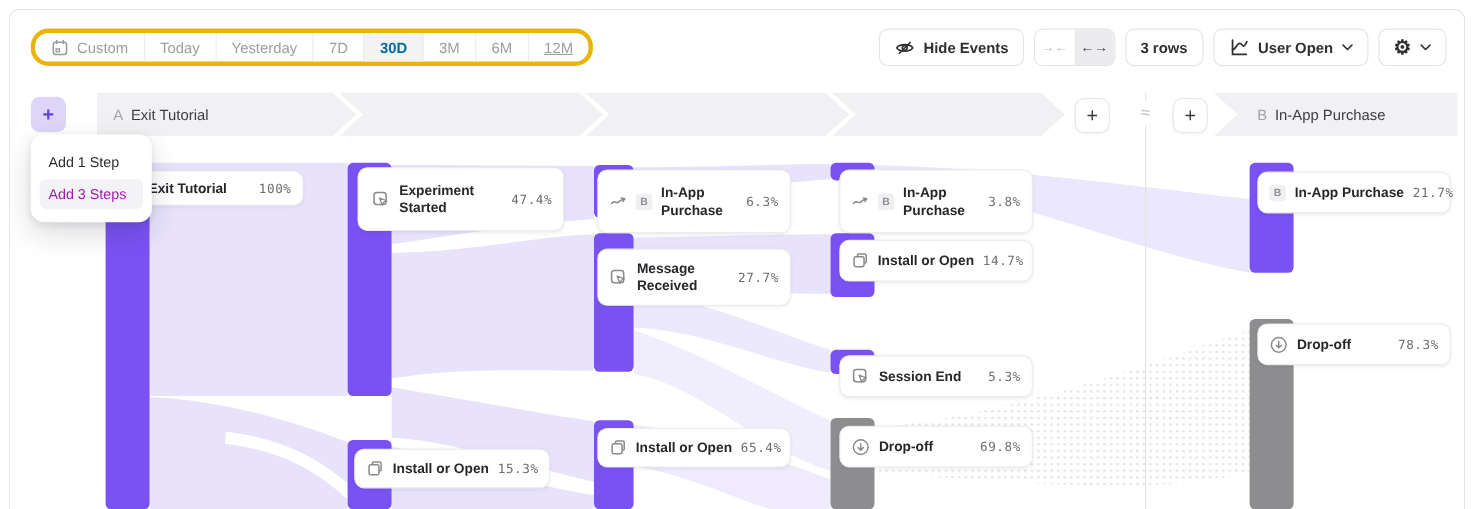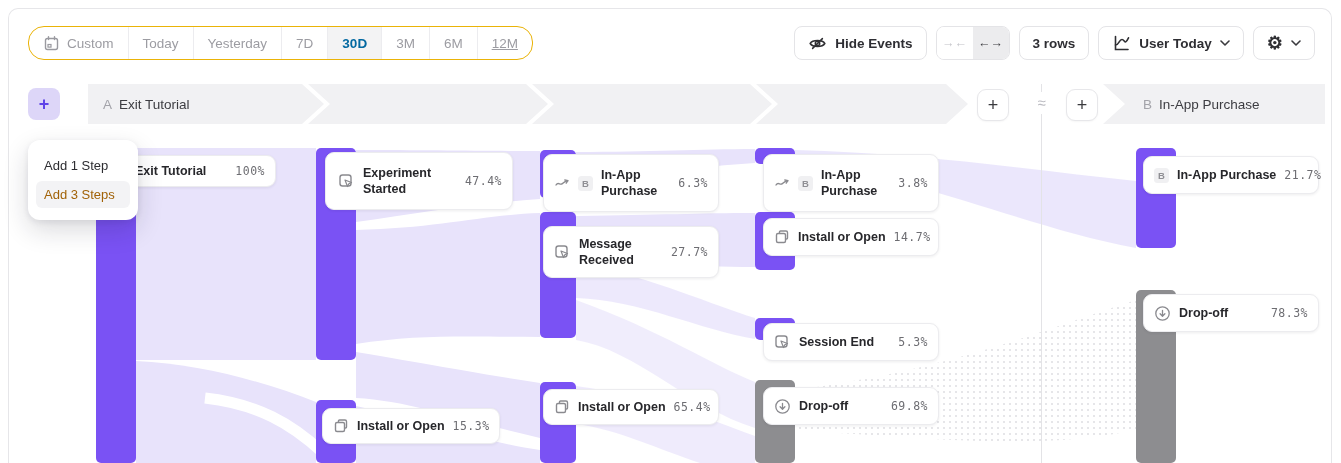--- a/index.html
+++ b/index.html
@@ -5,21 +5,21 @@
   * { margin:0; padding:0; box-sizing:border-box; }
   html,body { width:1341px; height:463px; background:#fff; overflow:hidden;
     font-family:"Liberation Sans", sans-serif; }
 
   
   .panel { position:absolute; left:8px; top:8px; width:1324px; height:455px;
     border:1px solid #e6e6e9; border-bottom:none; border-radius:10px 10px 0 0; background:#fff; }
 
   
   .datepicker { position:absolute; left:28px; top:26px; height:34px; display:flex;
-    border:1px solid #eab308; border-radius:16px; overflow:hidden; background:#fff; z-index:6; }
+    border:4px solid #eab308; border-radius:16px; overflow:hidden; background:#fff; z-index:6; }
   .dp-cell { display:flex; align-items:center; gap:7px; padding:0 14px; font-size:13.5px;
     color:#9c9ca2; border-right:1px solid #ececef; cursor:pointer; white-space:nowrap; }
   .dp-cell:last-child { border-right:none;text-decoration:underline; }
   .dp-cell.active { background:#f3f3f4; color:#0369a1; font-weight:700; }
 
   .tb-right { position:absolute; right:26px; top:26px; height:34px; display:flex; gap:9px; z-index:6; }
   .tb-btn { display:flex; align-items:center; gap:8px; height:34px; padding:0 13px;
     border:1px solid #e4e4e7; border-radius:8px; background:#fff; font-size:13.5px;
     font-weight:600; color:#2e2e33; cursor:pointer; white-space:nowrap; }
   .seg { display:flex; height:34px; border:1px solid #e4e4e7; border-radius:8px; overflow:hidden; }
@@ -39,26 +39,26 @@
     background:#fff; color:#3a3a3e; font-size:18px; display:flex; align-items:center;
     justify-content:center; z-index:5; cursor:pointer; box-shadow:0 1px 2px rgba(0,0,0,.04); }
   .divider { position:absolute; left:1041px; top:84px; width:1px; height:379px; background:#e3e3e6; z-index:2; }
   .approx { position:absolute; left:1029px; top:92px; width:25px; height:22px; background:#fff;
     color:#bcbcc2; font-size:15px; text-align:center; line-height:22px; z-index:5; }
 
   
   .add-trigger { position:absolute; left:28px; top:88px; width:32px; height:32px;
     background:#ddd6f8; border-radius:8px; color:#5f43e8; font-size:18px; font-weight:600;
     display:flex; align-items:center; justify-content:center; z-index:11; cursor:pointer; }
-  .menu { position:absolute; left:28px; top:140px; width:110px; background:#fff;
+  .menu { position:absolute; left:28px; top:122px; width:110px; background:#fff;
     border-radius:12px; padding:10px 8px;
     box-shadow:0 10px 26px rgba(25,25,46,.16), 0 2px 6px rgba(25,25,46,.08); z-index:12; }
   .menu-item { font-size:13px; color:#2d2d31; padding:6px 8px; border-radius:6px;
     margin:2px 0; cursor:pointer; white-space:nowrap; }
-  .menu-item.hl { background:#f3f3f5; color:#a16207; }
+  .menu-item.hl { background:#f3f3f5; color:#a21caf; }
 
   
   .ribbons { position:absolute; left:0; top:0; z-index:1; pointer-events:none; }
   .bar { position:absolute; width:40px; background:#7a52f4; border-radius:5px; z-index:2; }
   .bar.gray { background:#8d8d90; }
 
   .card { position:absolute; background:#fff; border:1px solid #ececef; border-radius:9px;
     box-shadow:0 1px 3px rgba(20,20,40,.08); display:flex; align-items:center; gap:8px;
     padding:7px 10px; z-index:3; cursor:pointer; }
   .ntitle { flex:1; font-size:12.5px; font-weight:700; color:#27272b; line-height:1.3; }
@@ -189,21 +189,21 @@
   <div class="tb-btn">
     <span>3 rows</span>
   </div>
   <div class="tb-btn">
     <span class="nicon">
       <svg width="19" height="19" viewBox="0 0 19 19">
           <path d="M3.5 2.5 V15.5 H16" fill="none" stroke="#2f2f33" stroke-width="1.6" stroke-linecap="round"></path>
           <path d="M3.5 11 C7 11 7 5.5 10 5.5 C13 5.5 12.5 12 16.5 3.8" fill="none" stroke="#2f2f33" stroke-width="1.6" stroke-linecap="round"></path>
         </svg>
     </span>
-    <span>User Today</span>
+    <span>User Open</span>
     <span class="nicon">
       <svg width="10" height="6" viewBox="0 0 10 6">
           <path d="M1 1 L5 5 L9 1" fill="none" stroke="#3a3a3e" stroke-width="1.6" stroke-linecap="round" stroke-linejoin="round"></path>
         </svg>
     </span>
   </div>
   <div class="tb-btn">
     <span class="gear-glyph">⚙</span>
     <span class="nicon">
       <svg width="10" height="6" viewBox="0 0 10 6">

